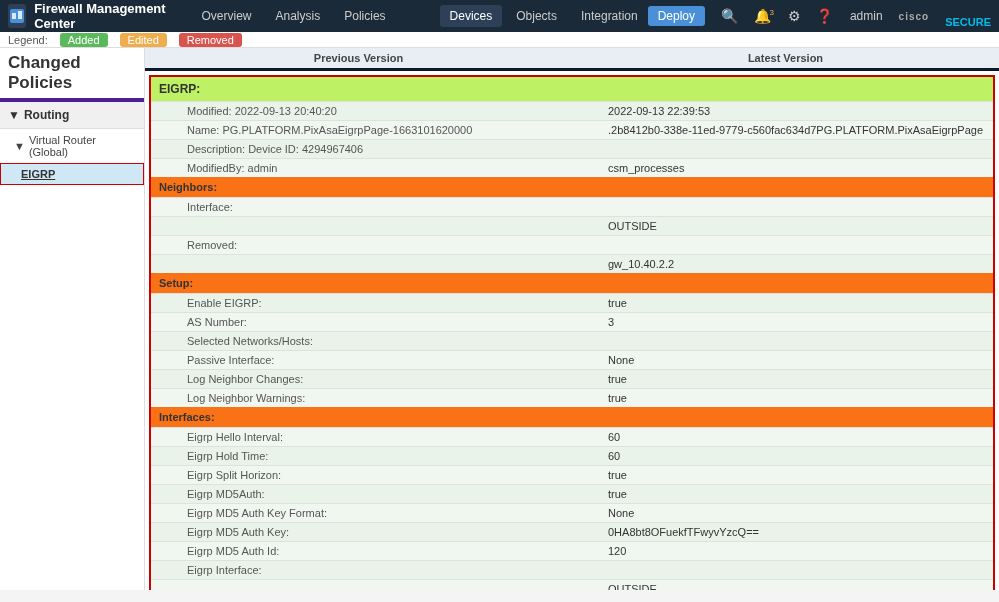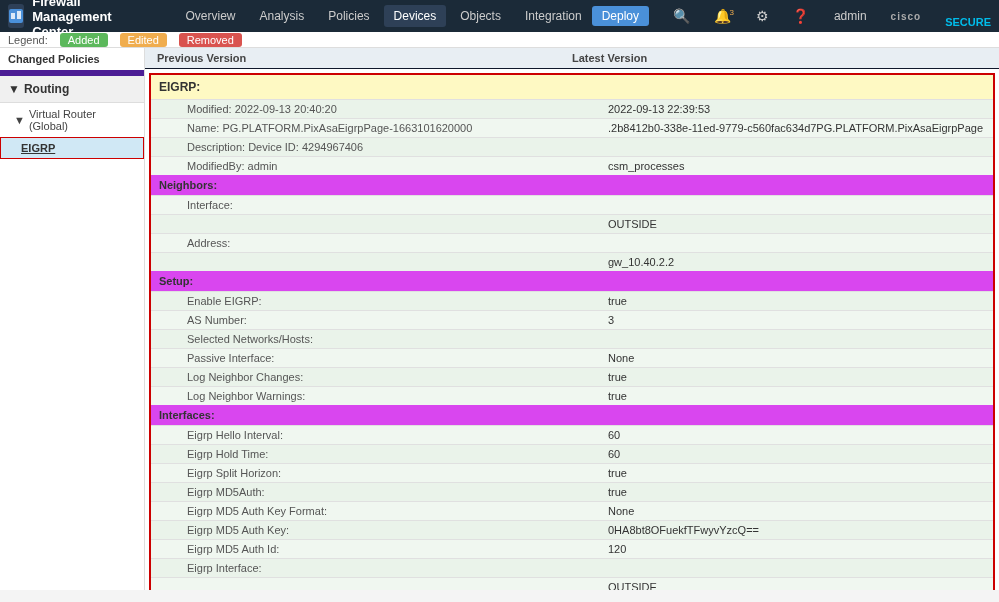--- a/index.html
+++ b/index.html
@@ -39,25 +39,26 @@
       padding: 4px 10px;
       cursor: pointer;
       border-radius: 3px;
     }
     .nav-item:hover, .nav-item.active {
       background: #2e4057;
       color: #fff;
     }
     .nav-item.active {
       color: #fff;
+      margin-left: 40px;
     }
     .nav-right {
       display: flex;
       align-items: center;
-      gap: 24px;
+      gap: 16px;
       color: #ccc;
     }
     .deploy-btn {
       background: #4a90d9;
       color: #fff;
       border: none;
       padding: 3px 10px;
       border-radius: 3px;
       cursor: pointer;
       font-size: 12px;
@@ -125,60 +126,61 @@
       cursor: pointer;
       text-decoration: underline;
     }
     .sidebar-item.active {
       background: #d0e8f5;
       border: 1px solid #c00;
       font-weight: bold;
     }
     .changed-policies {
       padding: 5px 8px;
-      font-size: 11px;
-      color: #333;
-      border-bottom: 6px solid #4c1d95;
+      font-size: 17px;
+      color: #333;
+      border-bottom: 4px solid #4c1d95;
       font-weight: bold;
     }
 
     
     .content-area {
       flex: 1;
       overflow-y: auto;
       background: #fff;
     }
 
     
     .table-header {
       display: flex;
       background: #e8eef3;
-      border-bottom: 1px solid #0f172a;
-      padding: 4px 12px;
+      border-bottom: 3px solid #0f172a;
+      padding: 4px 0;
+      text-align: center;
     }
     .table-header-col {
       font-size: 11px;
       font-weight: bold;
       color: #444;
     }
     .col-prev { width: 50%; }
     .col-latest { width: 50%; }
 
     
     .diff-table {
       border: 2px solid #cc0000;
       margin: 4px;
     }
 
     .diff-section-title {
       padding: 5px 8px;
       font-size: 12px;
       font-weight: bold;
       color: #333;
-      background: #fef9c3;
+      background: #bef264;
     }
 
     .diff-row {
       display: flex;
       border-top: 1px solid #e0e0e0;
       background: #f0f7f0;
     }
     .diff-row:nth-child(even) { background: #eaf3ea; }
 
     .diff-cell {
@@ -190,21 +192,21 @@
     .diff-cell.label-cell {
       width: 50%;
       color: #555;
     }
     .diff-cell.value-cell {
       width: 50%;
       color: #333;
     }
 
     .sub-section-header {
-      background: #d946ef;
+      background: #f97316;
       padding: 4px 8px;
       font-size: 11px;
       font-weight: bold;
       color: #333;
     }
 
     .nav-icon {
       font-size: 14px;
       cursor: pointer;
     }
@@ -298,21 +300,21 @@
       <div class="sub-section-header">Neighbors:</div>
       <div class="diff-row">
         <div class="diff-cell label-cell">Interface:</div>
         <div class="diff-cell value-cell"></div>
       </div>
       <div class="diff-row">
         <div class="diff-cell label-cell"></div>
         <div class="diff-cell value-cell">OUTSIDE</div>
       </div>
       <div class="diff-row">
-        <div class="diff-cell label-cell">Address:</div>
+        <div class="diff-cell label-cell">Removed:</div>
         <div class="diff-cell value-cell"></div>
       </div>
       <div class="diff-row">
         <div class="diff-cell label-cell"></div>
         <div class="diff-cell value-cell">gw_10.40.2.2</div>
       </div>
 
       <div class="sub-section-header">Setup:</div>
       <div class="diff-row">
         <div class="diff-cell label-cell">Enable EIGRP:</div>

